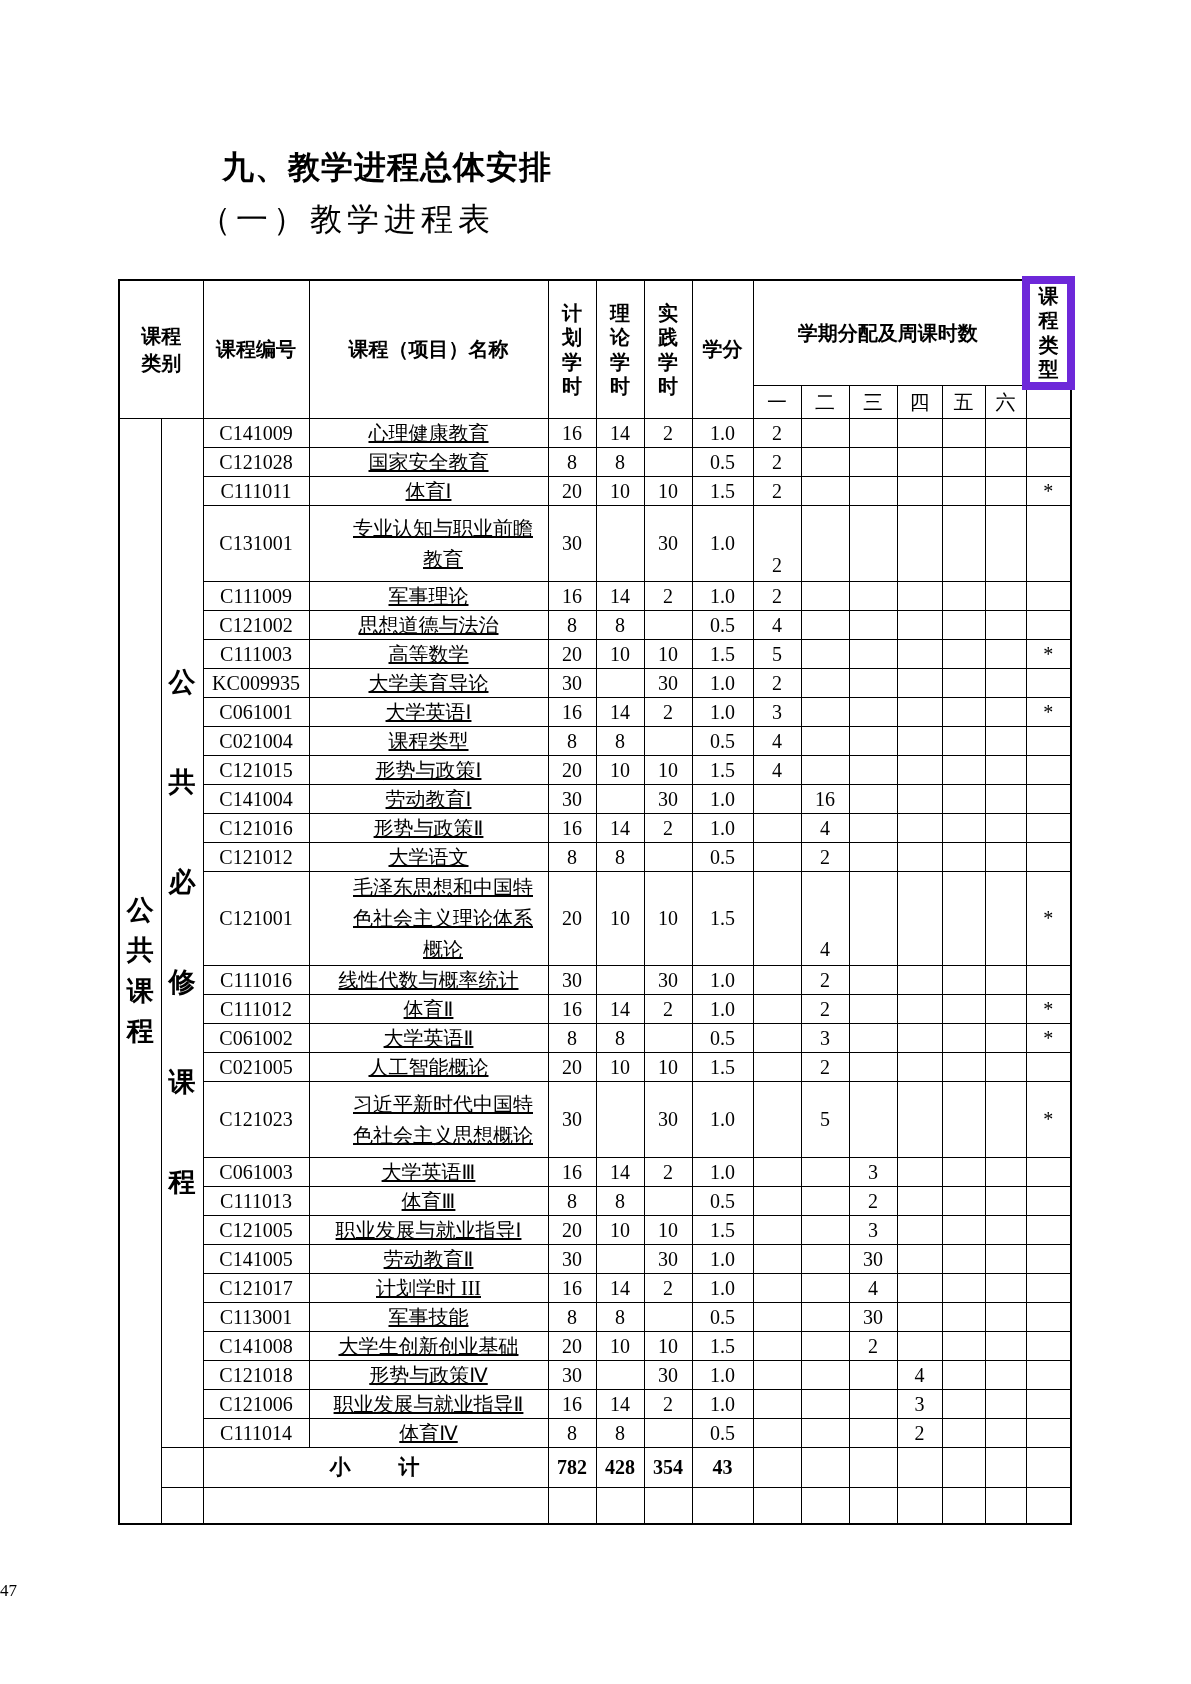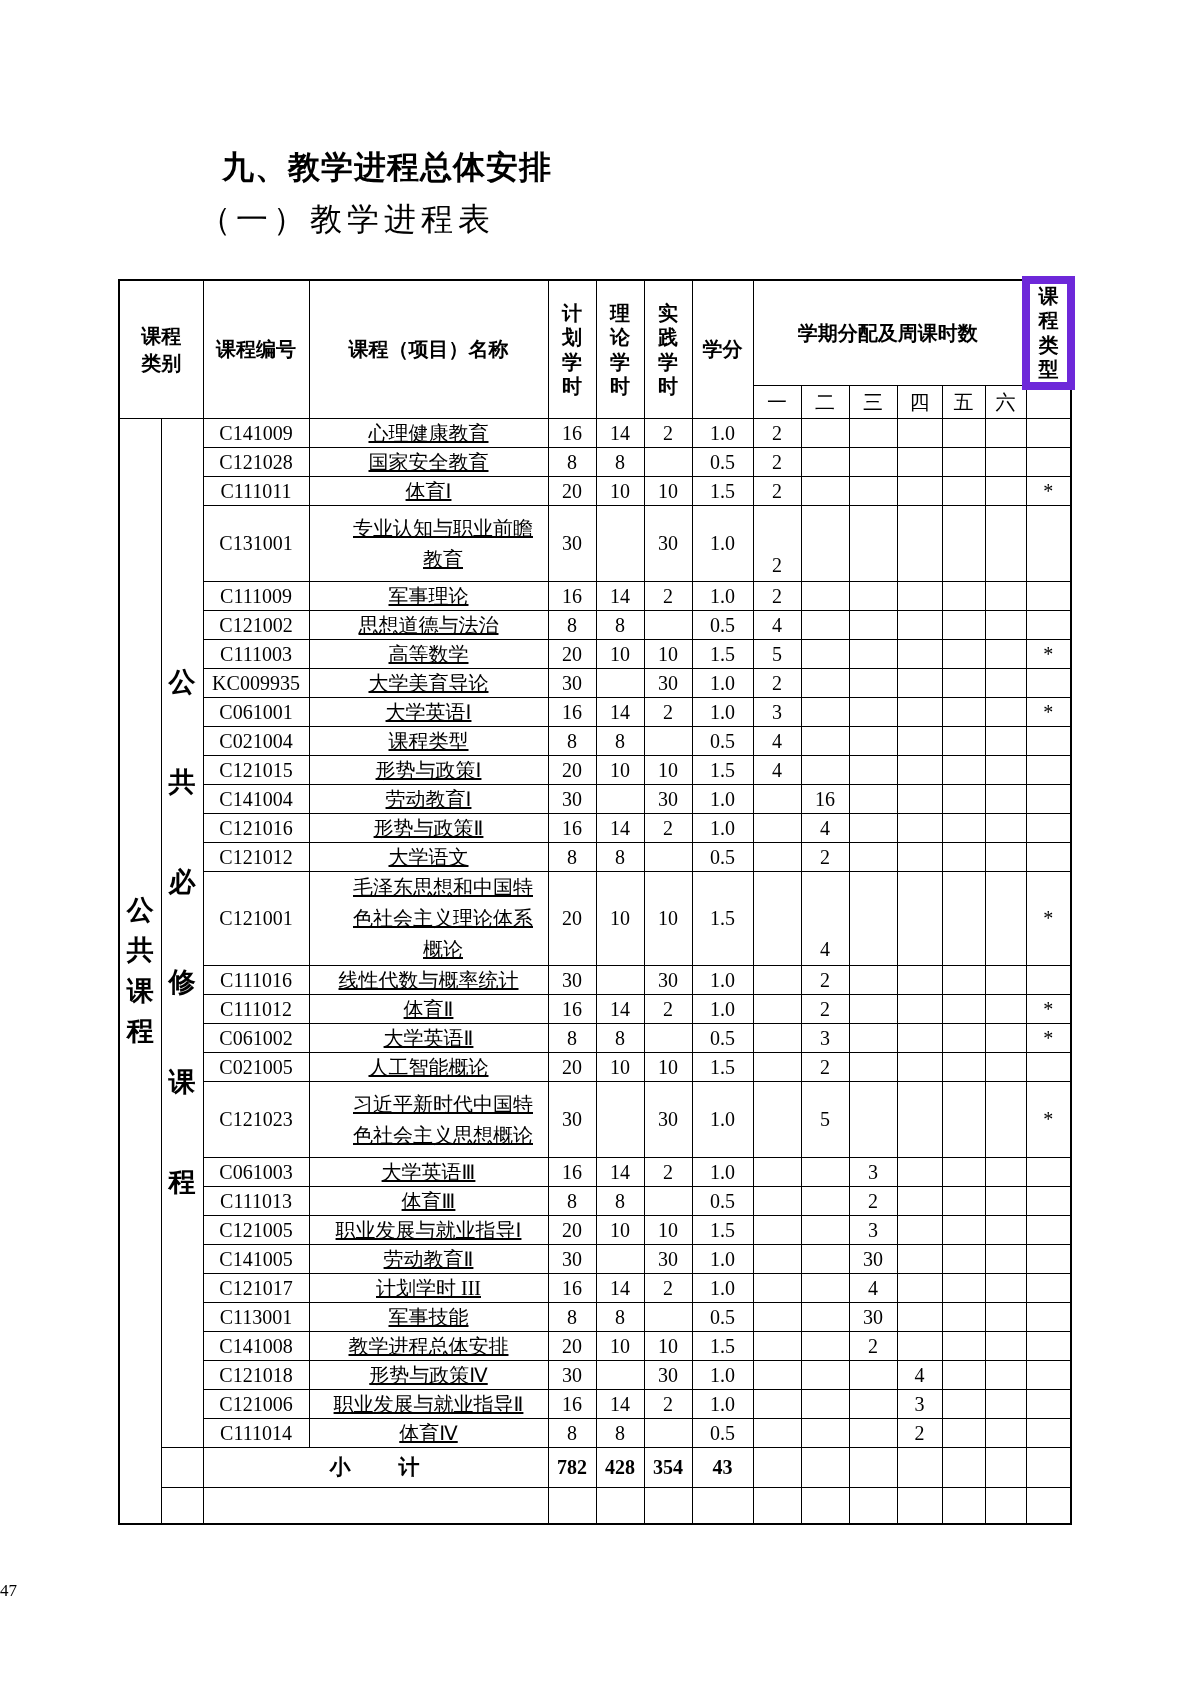--- a/index.html
+++ b/index.html
@@ -509,21 +509,21 @@
         <td></td>
         <td></td>
         <td>30</td>
         <td></td>
         <td></td>
         <td></td>
         <td></td>
       </tr>
       <tr>
         <td>C141008</td>
-        <td class="name-cell">教学进程总体安排</td>
+        <td class="name-cell">大学生创新创业基础</td>
         <td>20</td>
         <td>10</td>
         <td>10</td>
         <td>1.5</td>
         <td></td>
         <td></td>
         <td>2</td>
         <td></td>
         <td></td>
         <td></td>

